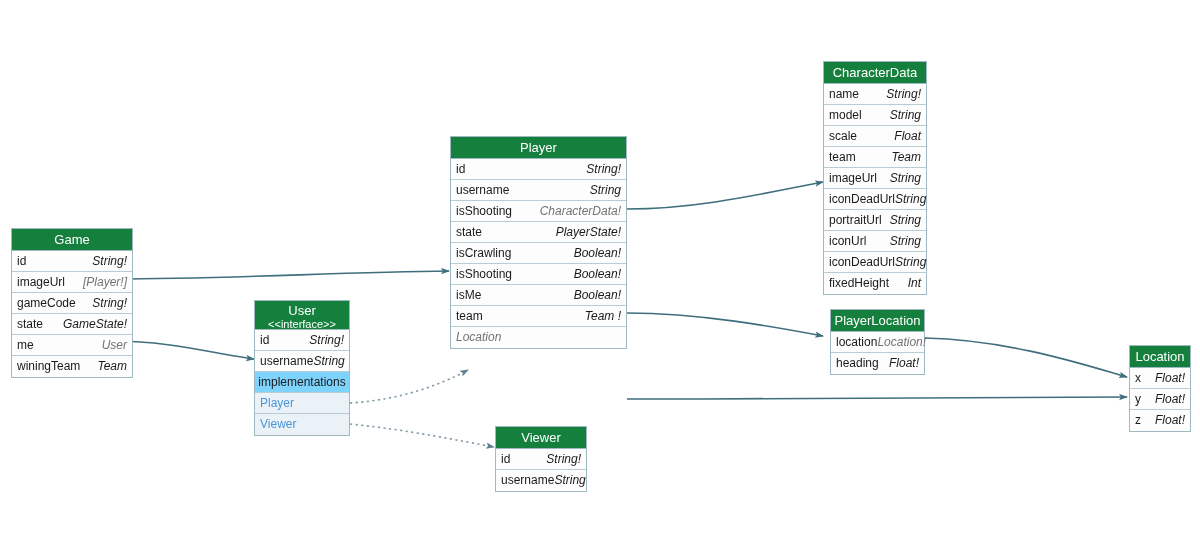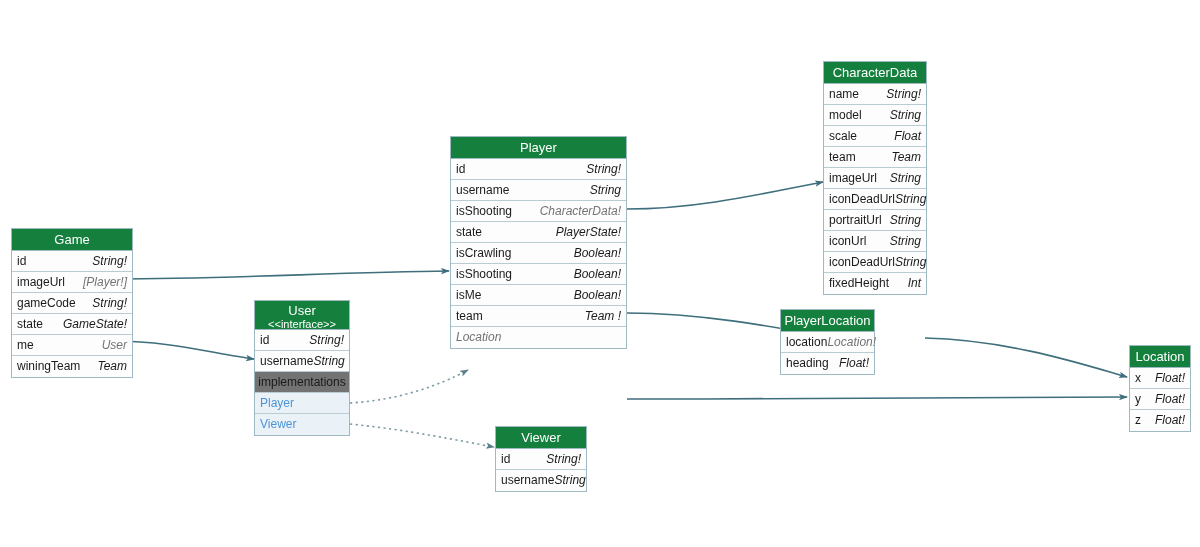--- a/index.html
+++ b/index.html
@@ -76,21 +76,21 @@
     justify-content: center;
     color: #1a1a1a;
   }
   .row.impl {
     justify-content: flex-start;
     background: #eaf2f7;
     color: #4d94d6;
   }
   .row.impl-title {
     justify-content: center;
-    background: #737373;
+    background: #7dd3fc;
     text-align: center;
   }
 </style>
 </head>
 <body>
 
 <div id="canvas">
 
   <svg class="edges" viewBox="0 0 1200 547">
     <defs>
@@ -253,21 +253,21 @@
     <div class="row">
       <span class="fname">iconDeadUrl</span>
       <span class="ftype">String</span>
     </div>
     <div class="row">
       <span class="fname">fixedHeight</span>
       <span class="ftype">Int</span>
     </div>
   </div>
 
-  <div class="entity" style="left:780px; top:309px; width:95px;">
+  <div class="entity" style="left:830px; top:309px; width:95px;">
     <div class="hdr">PlayerLocation</div>
     <div class="row">
       <span class="fname">location</span>
       <span class="ftype ref">Location!</span>
     </div>
     <div class="row">
       <span class="fname">heading</span>
       <span class="ftype">Float!</span>
     </div>
   </div>

